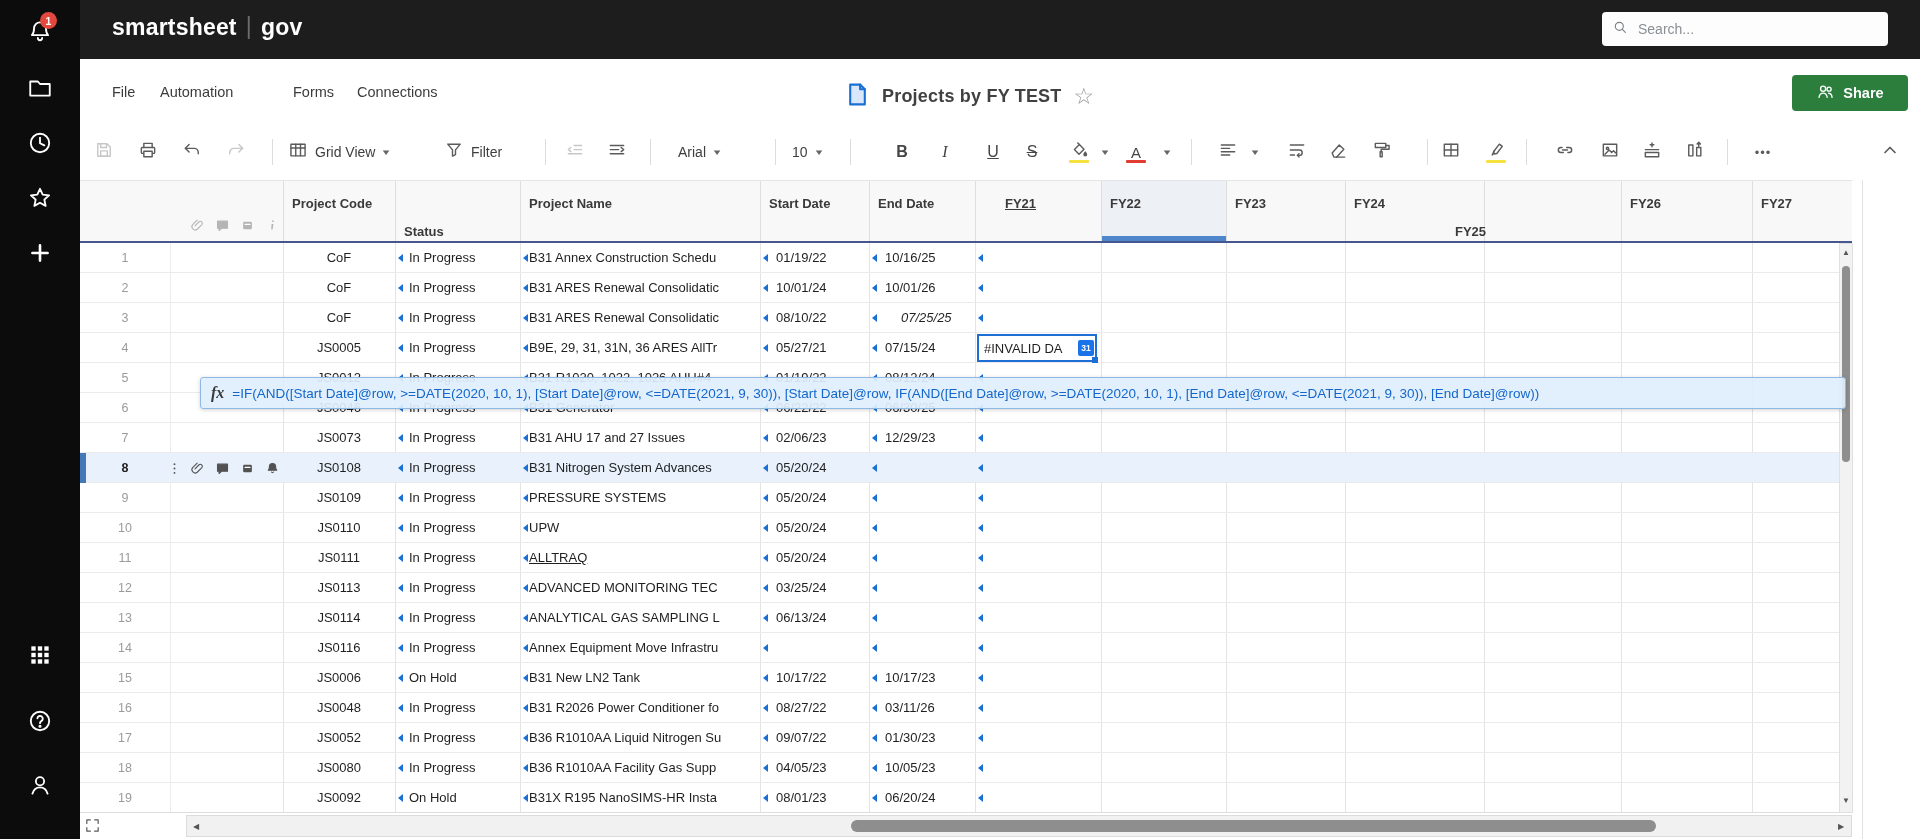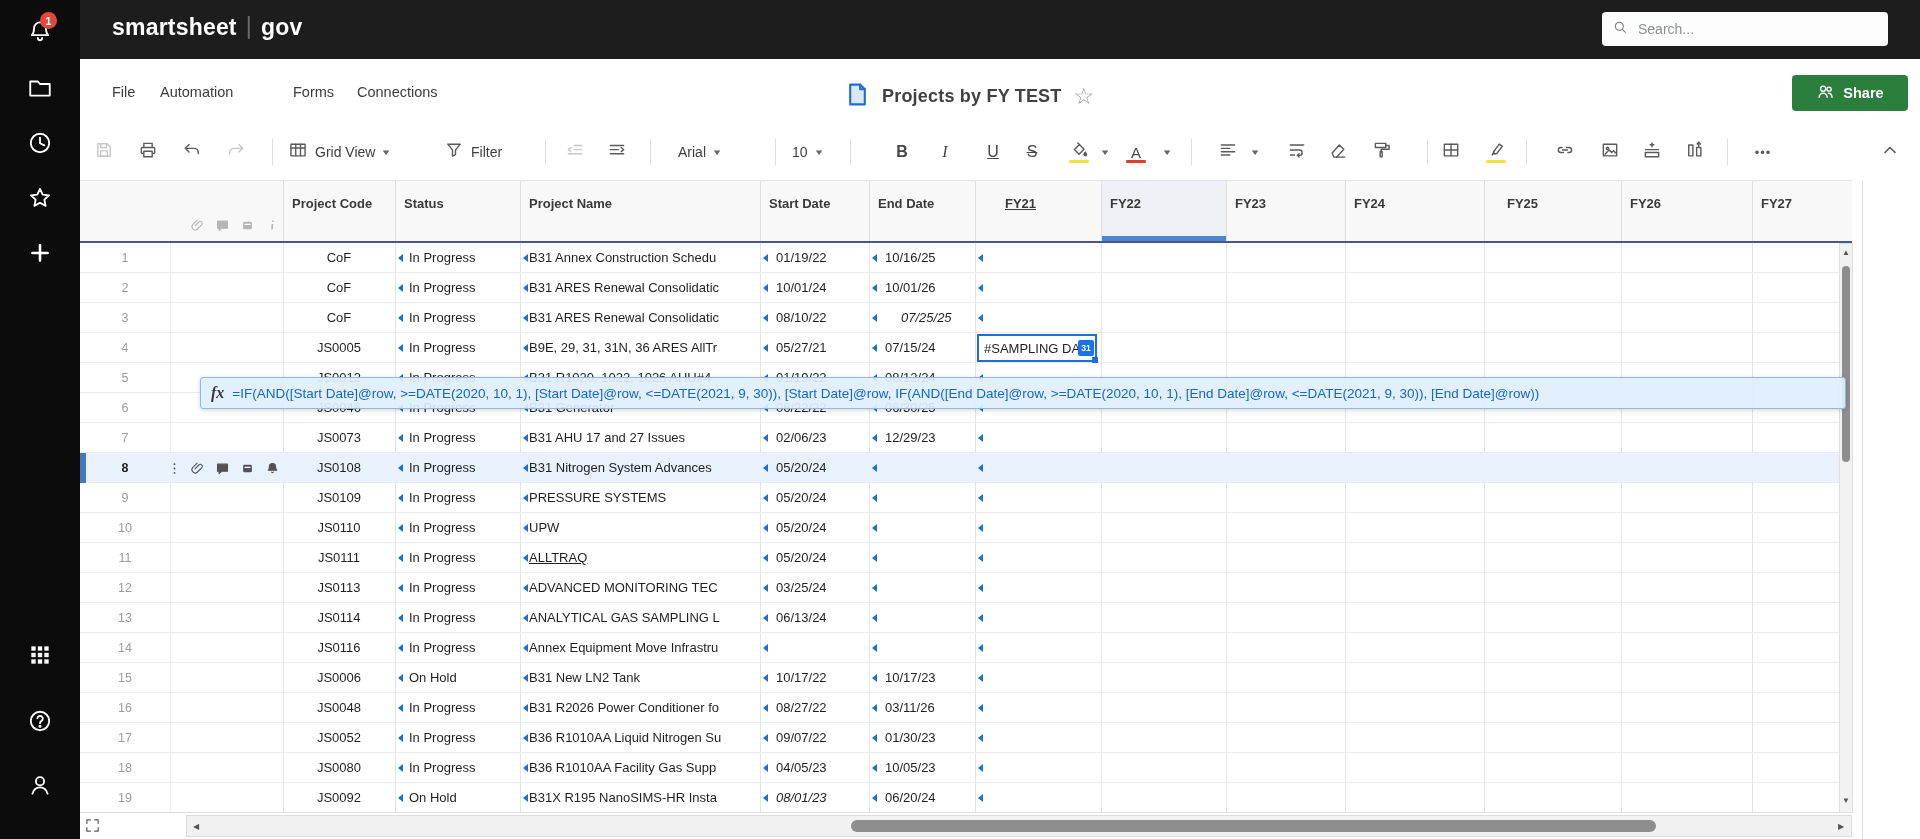--- a/index.html
+++ b/index.html
@@ -369,39 +369,39 @@
   <div class="tbtn abs" style="left:1876px">
       <span><svg viewBox="0 0 24 24" fill="none" stroke="currentColor" stroke-width="1.7" stroke-linecap="round" stroke-linejoin="round">
           <path d="M6 15l6-6 6 6" stroke-width="2"></path>
         </svg></span>
     </div>
 
   <div id="grid-header" class="abs">
       <div class="hdr-vline abs" style="left: 203px;"></div>
       <div class="hdr-label abs" style="left: 212px; width: 100px;">Project Code</div>
       <div class="hdr-vline abs" style="left: 315px;"></div>
-      <div class="hdr-label abs" style="left: 324px; width: 113px;">Status</div>
+      <div class="hdr-label abs" style="left: 324px; width: 113px; margin-top: 28px;">Status</div>
       <div class="hdr-vline abs" style="left: 440px;"></div>
       <div class="hdr-label abs" style="left: 449px; width: 228px;">Project Name</div>
       <div class="hdr-vline abs" style="left: 680px;"></div>
       <div class="hdr-label abs" style="left: 689px; width: 97px;">Start Date</div>
       <div class="hdr-vline abs" style="left: 789px;"></div>
       <div class="hdr-label abs" style="left: 798px; width: 94px;">End Date</div>
       <div class="hdr-vline abs" style="left: 895px;"></div>
       <div class="hdr-label abs" style="left: 925px; width: 114px; text-decoration: underline;">FY21</div>
       <div class="abs" id="fy-sel-bg" style="left: 1021px; width: 125px;"></div>
       <div class="abs" id="fy-sel-bar" style="left: 1021px; width: 125px;"></div>
       <div class="hdr-vline abs" style="left: 1021px;"></div>
       <div class="hdr-label abs" style="left: 1030px; width: 113px;">FY22</div>
       <div class="hdr-vline abs" style="left: 1146px;"></div>
       <div class="hdr-label abs" style="left: 1155px; width: 107px;">FY23</div>
       <div class="hdr-vline abs" style="left: 1265px;"></div>
       <div class="hdr-label abs" style="left: 1274px; width: 127px;">FY24</div>
       <div class="hdr-vline abs" style="left: 1404px;"></div>
-      <div class="hdr-label abs" style="left: 1427px; width: 125px;">FY25</div>
+      <div class="hdr-label abs" style="left: 1375px; width: 125px; margin-top: 28px;">FY25</div>
       <div class="hdr-vline abs" style="left: 1541px;"></div>
       <div class="hdr-label abs" style="left: 1550px; width: 119px;">FY26</div>
       <div class="hdr-vline abs" style="left: 1672px;"></div>
       <div class="hdr-label abs" style="left: 1681px; width: 85px;">FY27</div>
       <div class="hdr-gut-ic abs" style="left: 110px; width: 15px; height: 15px;">
         <svg viewBox="0 0 24 24" fill="none" stroke="currentColor" stroke-width="1.7" stroke-linecap="round" stroke-linejoin="round">
           <path d="M8 12.5l6.5-6.5a3.2 3.2 0 0 1 4.5 4.5l-7.5 7.5a5.2 5.2 0 0 1-7.3-7.3l7.3-7.3"></path>
         </svg>
       </div>
       <div class="hdr-gut-ic abs" style="left: 135px; width: 15px; height: 15px;">
@@ -704,30 +704,30 @@
         <div class="tri abs" style="left: 443px;"></div>
         <div class="tri abs" style="left: 683px;"></div>
         <div class="tri abs" style="left: 792px;"></div>
         <div class="tri abs" style="left: 898px;"></div>
       </div>
       <div class="grow abs" style="top: 540px;">
         <div class="rownum abs" style="">19</div>
         <div class="cell abs" style="left: 203px; width: 112px; text-align: center;">JS0092</div>
         <div class="cell abs" style="left: 315px; width: 125px; padding-left: 14px;">On Hold</div>
         <div class="cell abs" style="left: 440px; width: 240px; padding-left: 9px;">B31X R195 NanoSIMS-HR Insta</div>
-        <div class="cell abs" style="left: 680px; width: 109px; padding-left: 16px; font-style: italic;">08/01/23</div>
+        <div class="cell abs" style="left: 680px; width: 109px; padding-left: 16px;">08/01/23</div>
         <div class="cell abs" style="left: 789px; width: 106px; padding-left: 16px;">06/20/24</div>
         <div class="tri abs" style="left: 318px;"></div>
         <div class="tri abs" style="left: 443px;"></div>
         <div class="tri abs" style="left: 683px;"></div>
         <div class="tri abs" style="left: 792px;"></div>
         <div class="tri abs" style="left: 898px;"></div>
       </div>
       <div class="abs" id="invalid-cell" style="left: 897px; top: 91px; width: 120px; height: 28px;">
-        <span class="val">#SAMPLING DA</span>
+        <span class="val">#INVALID DA</span>
         <span id="cal-badge">31</span>
         <span id="fill-handle"></span>
       </div>
     </div>
 
   <div id="formula-tip" class="abs">
     <span id="fx-label">fx</span>
     <span id="formula-text">=IF(AND([Start Date]@row, &gt;=DATE(2020, 10, 1), [Start Date]@row, &lt;=DATE(2021, 9, 30)), [Start Date]@row, IF(AND([End Date]@row, &gt;=DATE(2020, 10, 1), [End Date]@row, &lt;=DATE(2021, 9, 30)), [End Date]@row))</span>
   </div>
 

